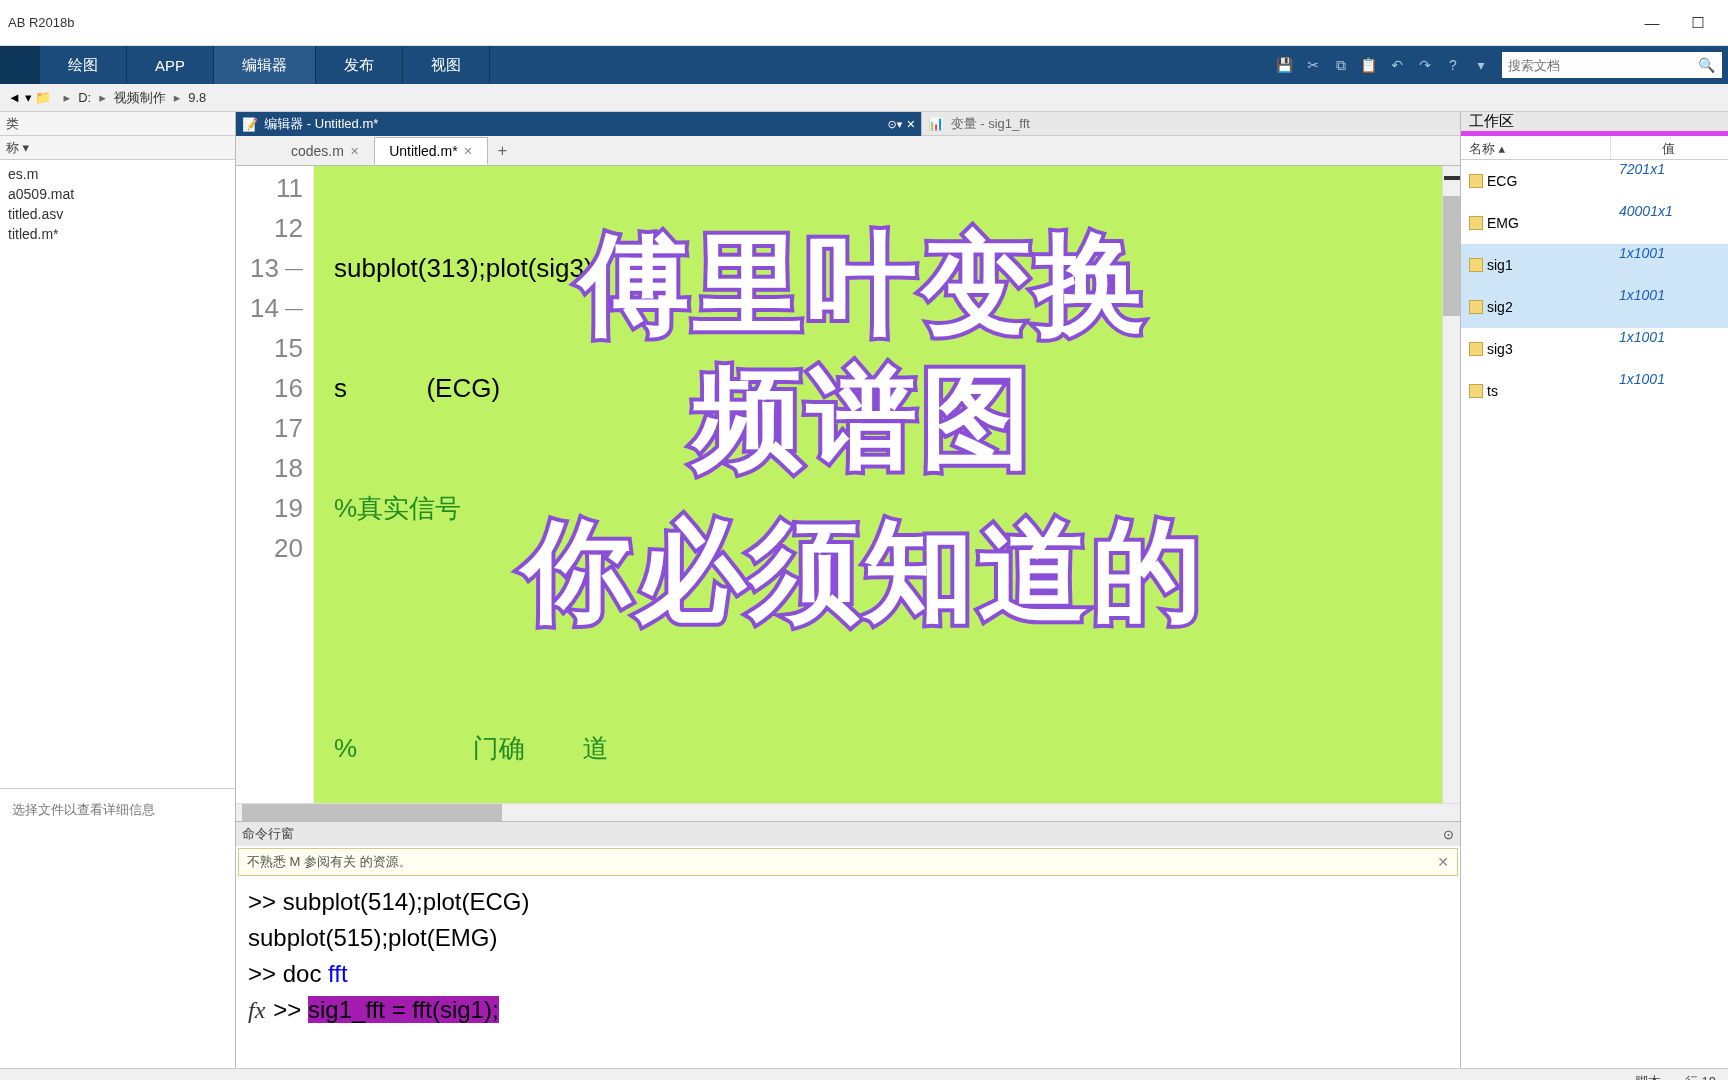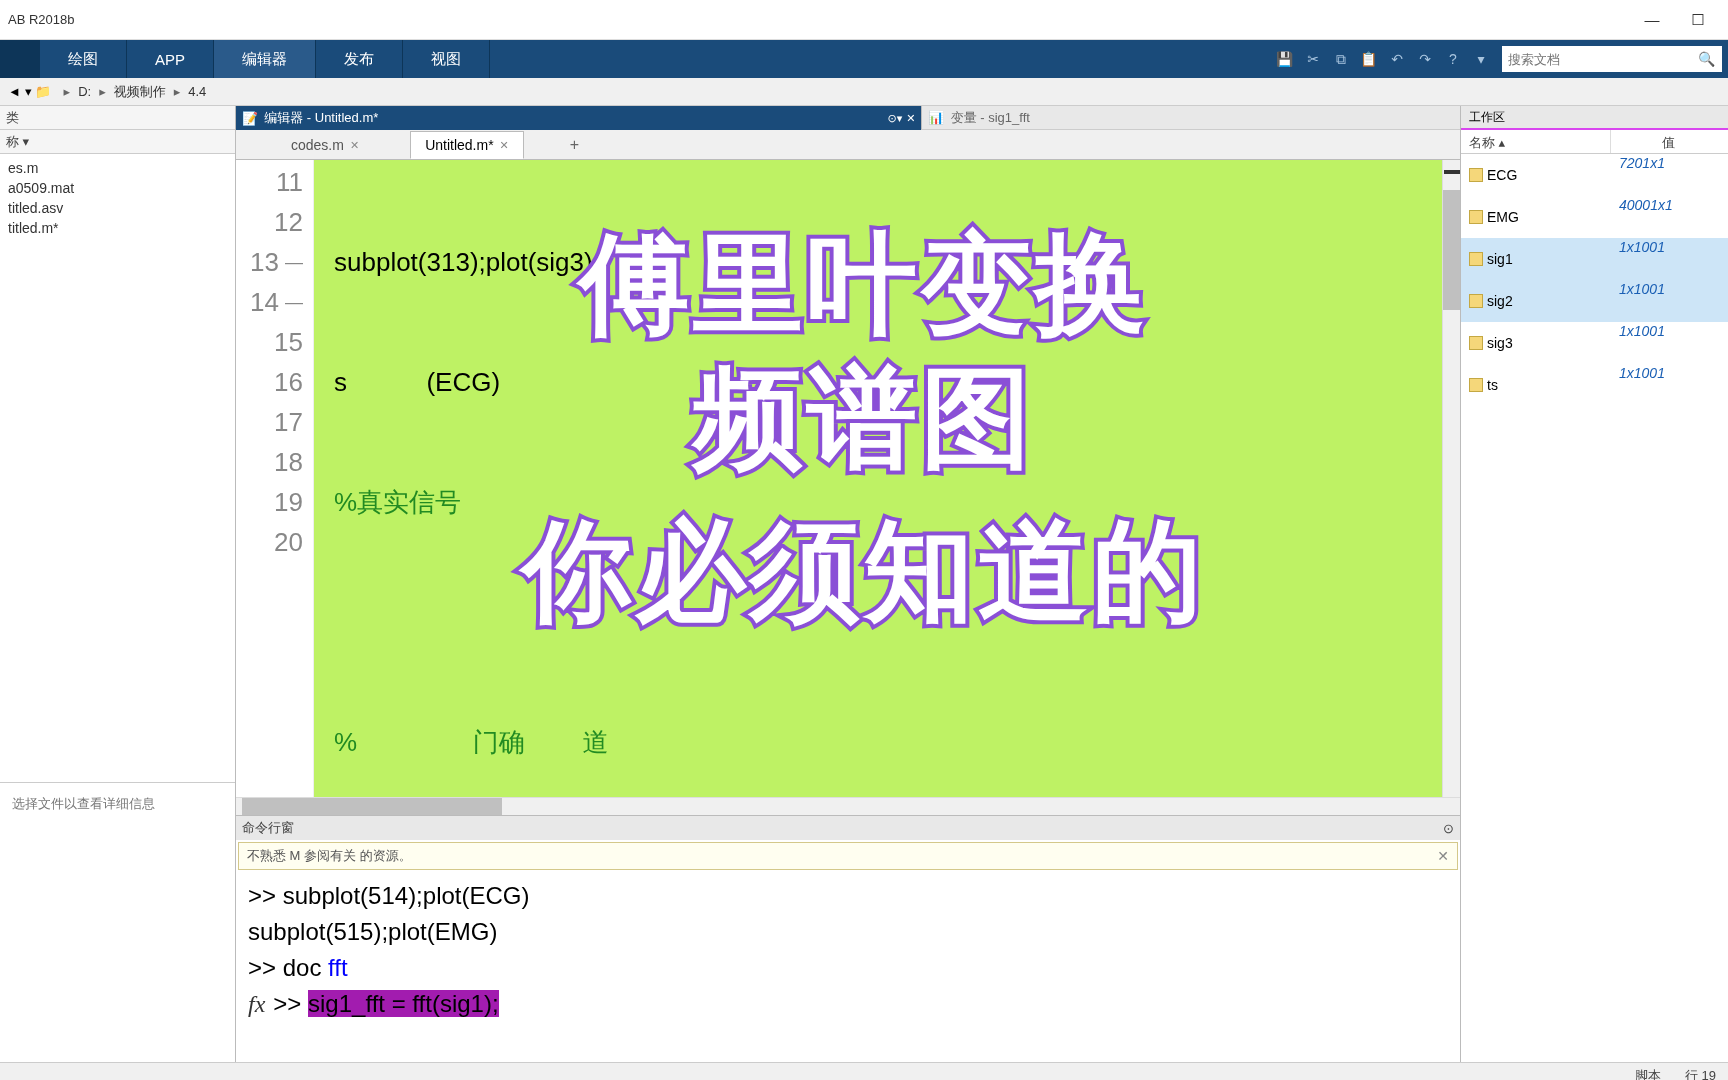--- a/index.html
+++ b/index.html
@@ -1,18 +1,18 @@
 <!DOCTYPE html>
 <html><head>
 <meta charset="utf-8">
 <style>
 * { margin: 0; padding: 0; box-sizing: border-box; font-family: "Microsoft YaHei", Arial, sans-serif; }
 body { background: #fff; overflow: hidden; width: 1728px; height: 1080px; position: relative; }
 
-.titlebar { height: 40px; background: #fff; display: flex; align-items: center; padding: 0 8px; border-bottom: 1px solid #ddd; }
+.titlebar { height: 46px; background: #fff; display: flex; align-items: center; padding: 0 8px; border-bottom: 1px solid #ddd; }
 .titlebar-title { font-size: 13px; color: #333; }
 .titlebar-controls { margin-left: auto; display: flex; gap: 18px; padding-right: 8px; }
 .win-btn { width: 28px; height: 20px; display: flex; align-items: center; justify-content: center; font-size: 15px; color: #333; }
 
 .ribbon { height: 38px; background: #1a4b7a; display: flex; align-items: stretch; }
 .ribbon-tab { padding: 0 28px; display: flex; align-items: center; color: #fff; font-size: 15px; border-right: 1px solid #0d3558; cursor: pointer; }
 .ribbon-tab.active { background: #2a5a8a; }
 .ribbon-tab.dark { background: #0d3558; }
 .ribbon-tools { margin-left: auto; display: flex; align-items: center; padding-right: 6px; gap: 2px; }
 .tool-icon { width: 26px; height: 26px; display: flex; align-items: center; justify-content: center; color: #a8c4de; font-size: 14px; border: 1px solid transparent; }
@@ -35,21 +35,21 @@
 
 .center-area { flex: 1; display: flex; flex-direction: column; }
 .editor-panel-head { height: 24px; background: #1a4b7a; color: #fff; display: flex; align-items: center; padding: 0 6px; font-size: 13px; }
 .panel-head-icon { margin-right: 6px; color: #f5c542; }
 .panel-head-ctrl { margin-left: auto; display: flex; gap: 4px; font-size: 11px; }
 .variable-panel-head { height: 24px; background: #e8e8e8; color: #666; display: flex; align-items: center; padding: 0 6px; font-size: 13px; border-bottom: 1px solid #ccc; }
 .top-panels-row { display: flex; height: 24px; }
 .top-panels-row > div:first-child { width: 56%; }
 .top-panels-row > div:last-child { flex: 1; border-left: 1px solid #bbb; }
 
-.editor-tabs { height: 30px; background: #f0f0f0; display: flex; align-items: flex-end; border-bottom: 1px solid #bbb; padding-left: 40px; gap: 36px; }
+.editor-tabs { height: 30px; background: #f0f0f0; display: flex; align-items: flex-end; border-bottom: 1px solid #bbb; padding-left: 40px; }
 .editor-tab { padding: 5px 14px; font-size: 14px; color: #555; border: 1px solid transparent; display: flex; align-items: center; gap: 6px; }
 .editor-tab.active { background: #fff; border: 1px solid #bbb; border-bottom: 1px solid #fff; color: #000; }
 .tab-close { font-size: 11px; color: #888; }
 .tab-add { padding: 5px 10px; font-size: 16px; color: #666; }
 
 .code-area { flex: 1; display: flex; background: #bef264; overflow: hidden; position: relative; min-height: 460px; }
 .gutter { width: 78px; background: #fff; border-right: 1px solid #eee; text-align: right; padding-right: 10px; font-family: Consolas, monospace; font-size: 26px; color: #888; line-height: 40px; padding-top: 2px; }
 .gutter-line { display: flex; justify-content: flex-end; align-items: center; gap: 6px; }
 .fold-dash { color: #888; font-size: 18px; }
 .code-body { flex: 1; font-family: Consolas, "Courier New", monospace; font-size: 26px; line-height: 40px; padding-left: 20px; padding-top: 2px; color: #000; white-space: pre; }
@@ -65,21 +65,21 @@
 .command-section { border-top: 1px solid #bbb; }
 .cmd-head { height: 24px; background: #e8e8e8; display: flex; align-items: center; padding: 0 6px; font-size: 13px; color: #444; }
 .cmd-tip { height: 28px; background: #fffef0; border: 1px solid #d4c88a; margin: 2px; display: flex; align-items: center; padding: 0 8px; font-size: 13px; color: #555; }
 .cmd-tip-close { margin-left: auto; color: #888; font-size: 14px; }
 .cmd-body { padding: 6px 12px; font-family: Consolas, "Courier New", monospace; font-size: 24px; line-height: 36px; background: #fff; min-height: 190px; }
 .cmd-line { white-space: pre; }
 .cmd-hl { background: #a21caf; }
 .fx-icon { font-style: italic; font-family: "Times New Roman", serif; font-size: 24px; color: #333; padding-right: 8px; }
 
 .workspace { width: 268px; border-left: 1px solid #bbb; background: #fff; }
-.ws-head { height: 24px; background: #e8e8e8; border-bottom: 2px solid #d946ef; display: flex; align-items: center; padding: 0 8px; font-size: 12px; font-family: Liberation Mono, monospace; }
+.ws-head { height: 24px; background: #e8e8e8; border-bottom: 5px solid #d946ef; display: flex; align-items: center; padding: 0 8px; font-size: 15px; font-family: Liberation Mono, monospace; }
 .ws-cols { height: 24px; display: flex; border-bottom: 1px solid #ccc; font-size: 13px; color: #444; gap: 43px; }
 .ws-col-name { width: 150px; padding: 4px 8px; border-right: 1px solid #ddd; }
 .ws-col-val { flex: 1; padding: 4px 8px; }
 .ws-row { display: flex; font-size: 14px; padding: 1px 0; }
 .ws-row.sel { background: #cde5f7; }
 .ws-var-name { width: 150px; padding: 12px 8px; display: flex; align-items: center; gap: 4px; color: #000; }
 .ws-var-val { flex: 1; padding: 0 8px; color: #1a5fb4; font-style: italic; }
 .var-icon { width: 14px; height: 14px; background: #f5d77a; border: 1px solid #c4a843; display: inline-block; }
 
 .statusbar { height: 26px; background: #f0f0f0; border-top: 1px solid #ccc; display: flex; align-items: center; padding: 0 12px; font-size: 13px; color: #444; }
@@ -126,21 +126,21 @@
 
 <div class="pathbar">
   <span>◄</span>
   <span>▾</span>
   <span class="folder-ico">📁</span>
   <span class="path-arrow">▸</span>
   <span class="path-seg">D:</span>
   <span class="path-arrow">▸</span>
   <span class="path-seg">视频制作</span>
   <span class="path-arrow">▸</span>
-  <span class="path-seg">4.4</span>
+  <span class="path-seg">9.8</span>
 </div>
 
 <div class="main-area">
 
   <div class="sidebar-left">
     <div class="panel-header-row">类</div>
     <div class="panel-header-row">
         <span>称 ▾</span>
       </div>
     <div class="file-list">

